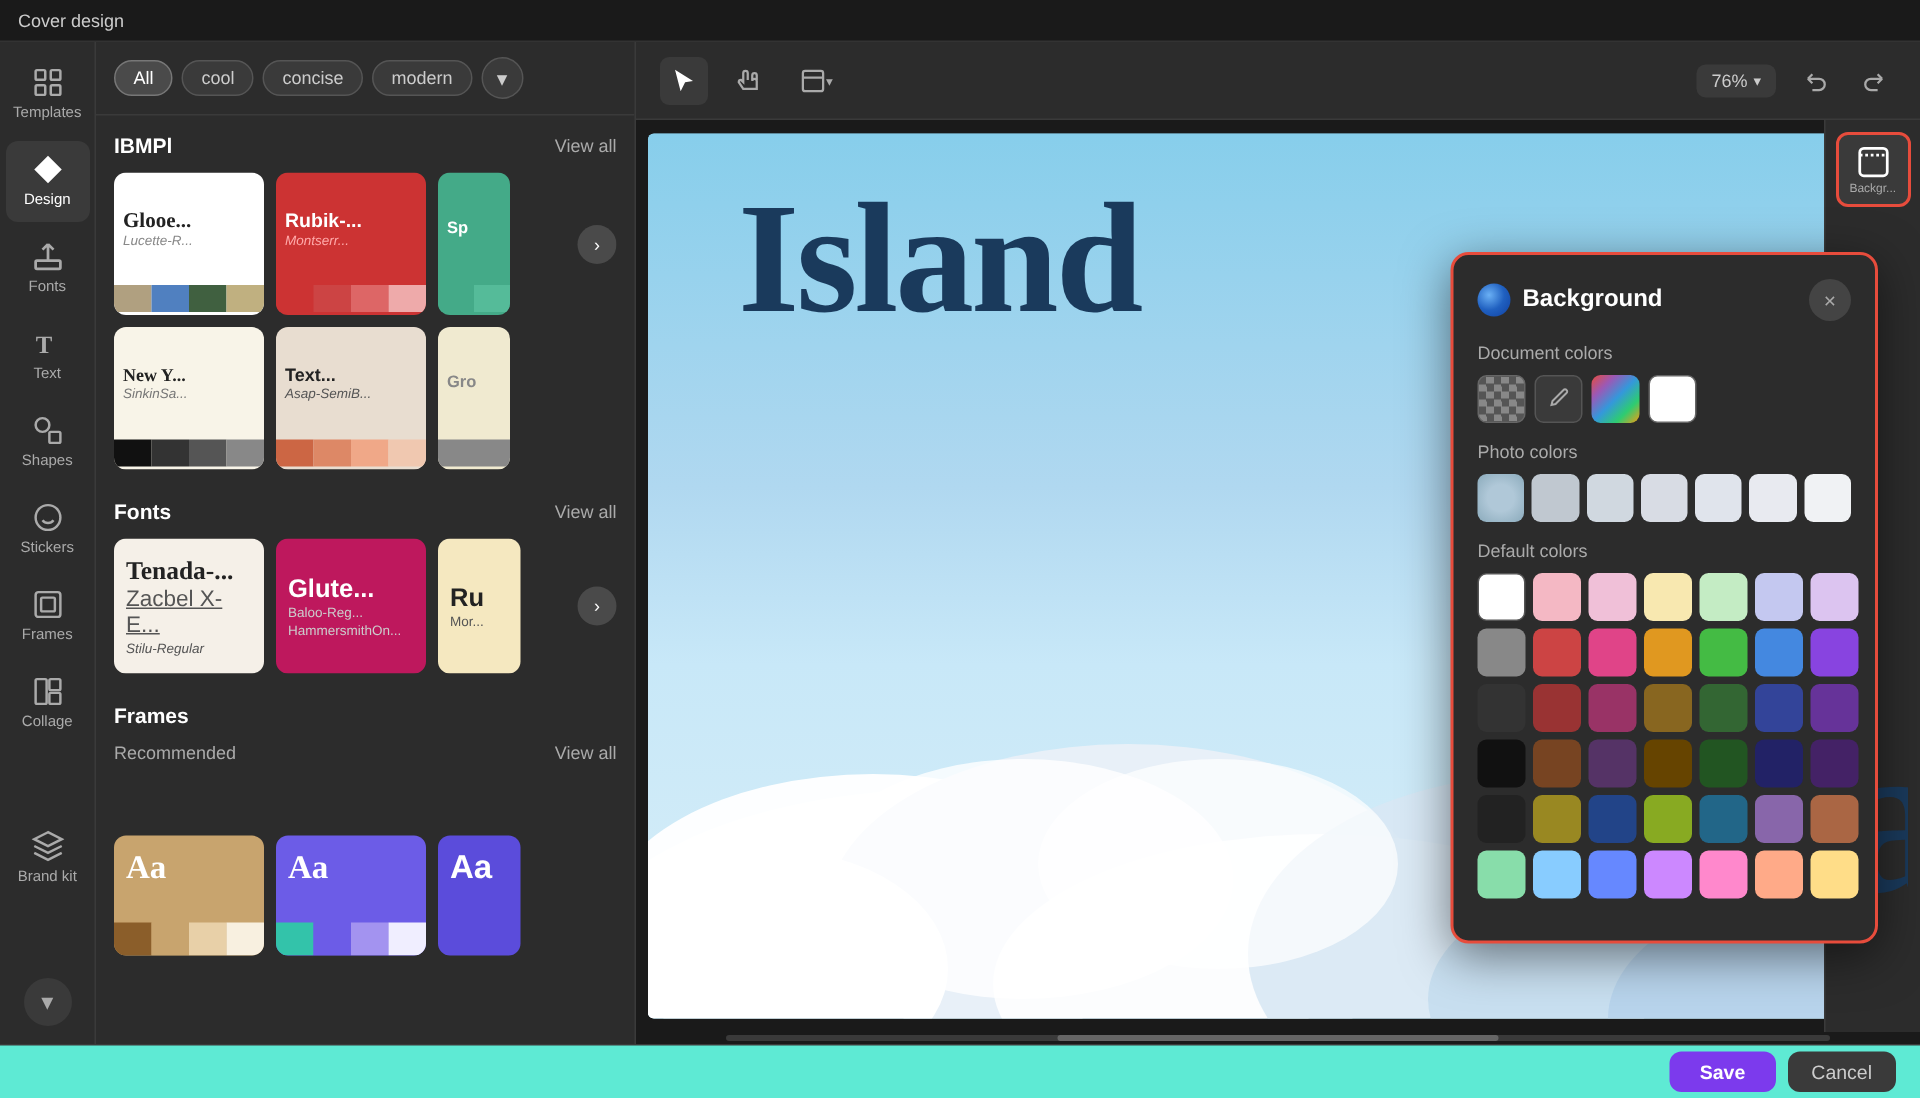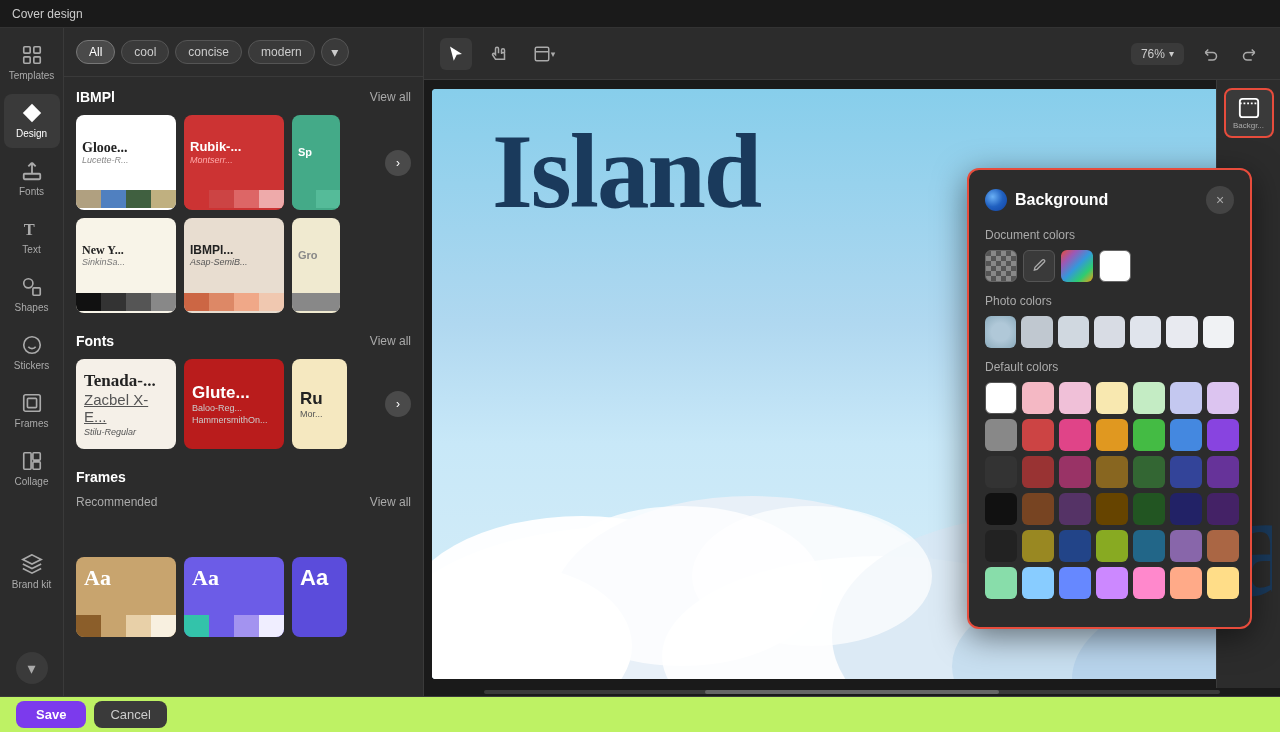--- a/index.html
+++ b/index.html
@@ -44,21 +44,21 @@
     .theme-card-sub { font-size: 9px; font-style: italic; color: #888; }
     .theme-card-colors { display: flex; height: 18px; }
     .theme-card-color { flex: 1; }
     .chevron-btn { width: 26px; height: 26px; background: #4a4a4a; border-radius: 50%; display: flex; align-items: center; justify-content: center; cursor: pointer; color: #fff; font-size: 12px; border: none; flex-shrink: 0; }
 
     
     .fonts-grid { display: flex; gap: 8px; overflow: hidden; }
     .font-card { width: 100px; height: 90px; border-radius: 8px; background: #f5f0e8; cursor: pointer; flex-shrink: 0; display: flex; flex-direction: column; justify-content: center; align-items: flex-start; padding: 8px; overflow: hidden; }
     .font-card-name { font-size: 15px; font-weight: 800; color: #222; line-height: 1; }
     .font-card-sub { font-size: 9px; color: #555; margin-top: 2px; }
-    .font-card.blue { background: #b91c1c; }
+    .font-card.blue { background: #be185d; }
     .font-card.blue .font-card-name { color: #fff; }
     .font-card.blue .font-card-sub { color: #ccc; }
 
     
     .colors-section { padding: 12px; }
     .recommended-header { display: flex; justify-content: space-between; align-items: center; margin-bottom: 8px; }
     .recommended-title { font-size: 12px; color: #aaa; }
     .color-cards { display: flex; gap: 8px; margin-top: 48px; }
     .color-card { width: 100px; height: 80px; border-radius: 8px; cursor: pointer; flex-shrink: 0; display: flex; align-items: center; justify-content: center; overflow: hidden; }
 
@@ -85,21 +85,21 @@
     .bg-color-swatch { width: 32px; height: 32px; border-radius: 6px; cursor: pointer; flex-shrink: 0; }
     .swatch-transparent { background: repeating-conic-gradient(#888 0% 25%, #555 0% 50%) 0 0 / 10px 10px; border: 1px solid #666; }
     .swatch-eyedropper { background: #3a3a3a; display: flex; align-items: center; justify-content: center; border: 1px solid #555; cursor: pointer; }
     .swatch-gradient { background: linear-gradient(135deg, #e74c3c, #9b59b6, #3498db, #2ecc71, #f39c12); }
     .swatch-white { background: #fff; border: 1px solid #666; }
 
     .color-grid { display: grid; grid-template-columns: repeat(7, 1fr); gap: 5px; margin-bottom: 12px; }
     .color-swatch { width: 32px; height: 32px; border-radius: 6px; cursor: pointer; }
 
     
-    .bottom-bar { height: 36px; background: #bef264; display: flex; align-items: center; padding: 0 16px; gap: 8px; border-top: 1px solid #3a3a3a; }
+    .bottom-bar { height: 36px; background: #5eead4; display: flex; align-items: center; justify-content: flex-end; padding: 0 16px; gap: 8px; border-top: 1px solid #3a3a3a; }
     .btn-save { padding: 6px 20px; background: #7c3aed; border-radius: 8px; color: #fff; font-size: 13px; font-weight: 600; cursor: pointer; border: none; }
     .btn-cancel { padding: 6px 16px; background: #3a3a3a; border-radius: 8px; color: #ccc; font-size: 13px; cursor: pointer; border: none; }
 
     .scrollbar-area { height: 8px; background: #1a1a1a; display: flex; align-items: center; padding: 0 60px; }
     .scrollbar-track { flex: 1; height: 4px; background: #3a3a3a; border-radius: 2px; position: relative; }
     .scrollbar-thumb { position: absolute; left: 30%; width: 40%; height: 100%; background: #666; border-radius: 2px; }
 
     
     .photo-row { display: flex; gap: 5px; margin-bottom: 12px; }
     .photo-swatch { width: 32px; height: 32px; border-radius: 6px; cursor: pointer; }
@@ -262,21 +262,21 @@
           </div>
           <div class="theme-card-colors">
             <div class="theme-card-color" style="background:#111;"></div>
             <div class="theme-card-color" style="background:#333;"></div>
             <div class="theme-card-color" style="background:#555;"></div>
             <div class="theme-card-color" style="background:#888;"></div>
           </div>
         </div>
         <div class="theme-card" style="background:#e8ddd0;">
           <div class="theme-card-inner">
-            <div class="theme-card-title" style="color:#222; font-size:12px; font-weight:900;">IBMPl...</div>
+            <div class="theme-card-title" style="color:#222; font-size:12px; font-weight:900;">Text...</div>
             <div class="theme-card-sub" style="color:#555;">Asap-SemiB...</div>
           </div>
           <div class="theme-card-colors">
             <div class="theme-card-color" style="background:#cc6644;"></div>
             <div class="theme-card-color" style="background:#dd8866;"></div>
             <div class="theme-card-color" style="background:#f0a888;"></div>
             <div class="theme-card-color" style="background:#f0c8b0;"></div>
           </div>
         </div>
         <div class="theme-card" style="background:#f0ead0; width:48px;">

